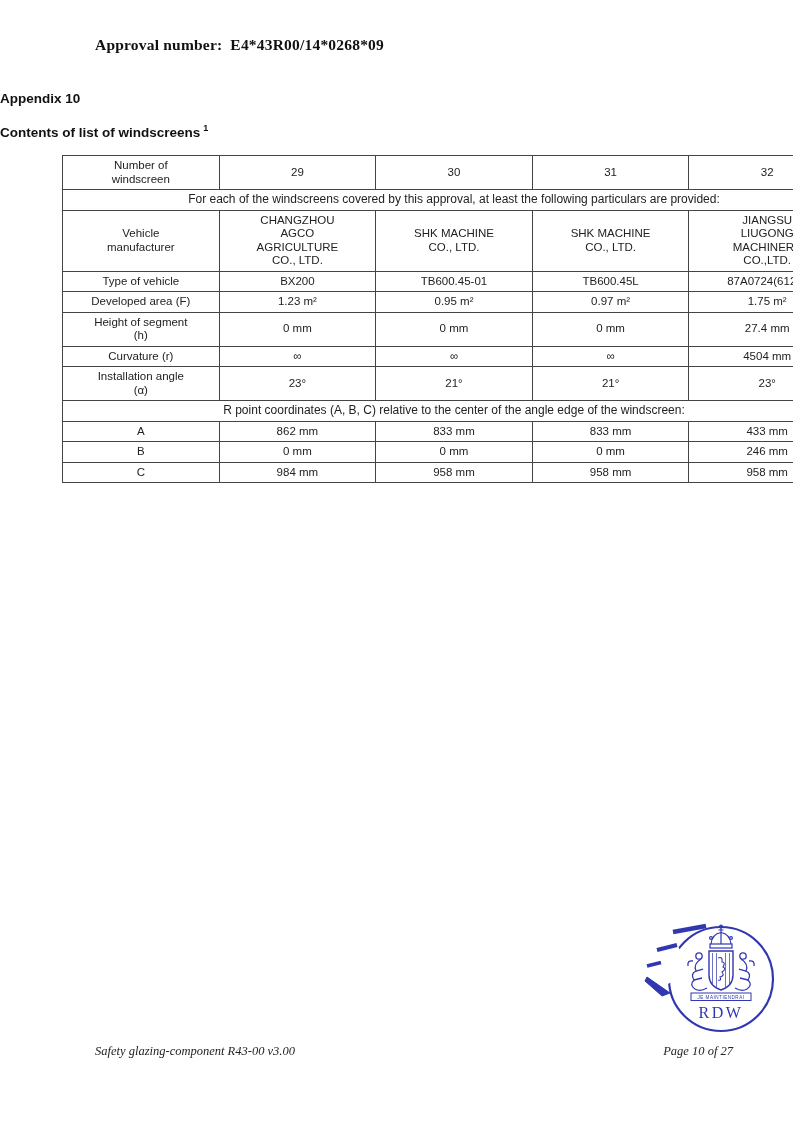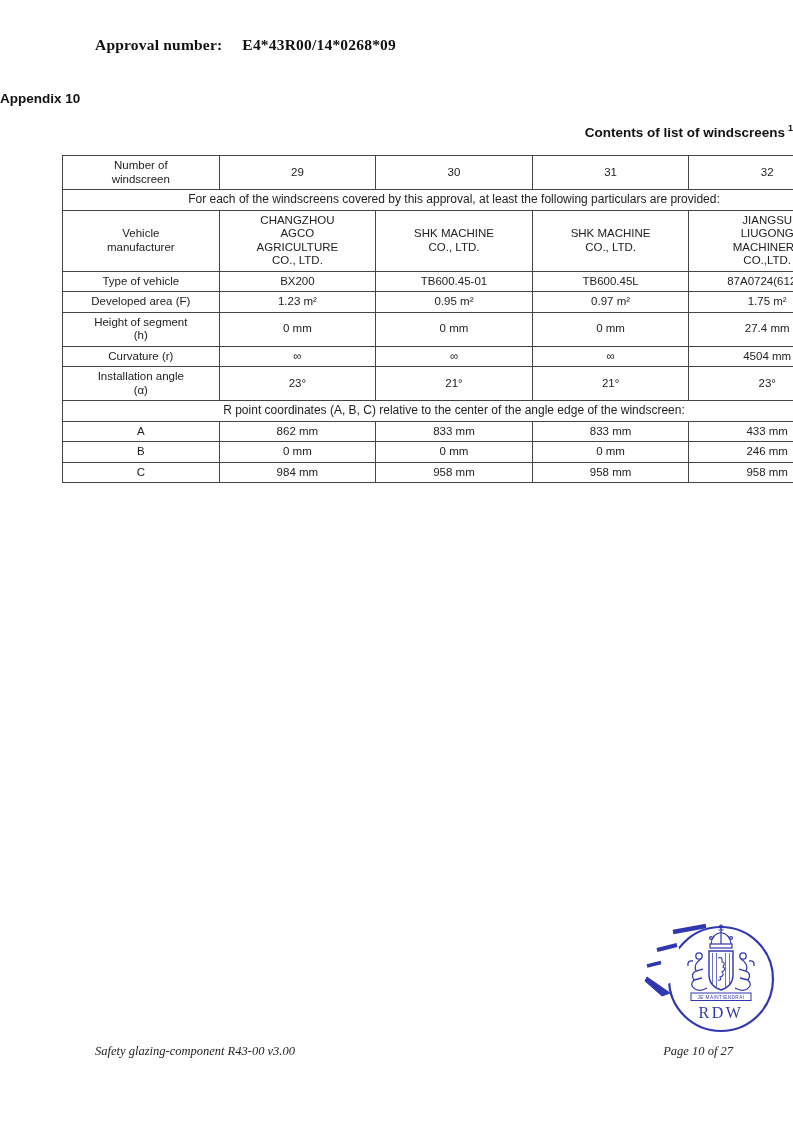--- a/index.html
+++ b/index.html
@@ -17,36 +17,36 @@
   .approval-header {
     position: absolute;
     left: 95px;
     top: 36px;
     font-family: "Liberation Serif", serif;
     font-weight: bold;
     font-size: 15.5px;
     color: #111;
     letter-spacing: 0.2px;
   }
-  .approval-header .num { margin-left: 20px; }
+  .approval-header .num { margin-left: 8px; }
   .appendix-title {
     position: absolute;
     left: 0;
     top: 91px;
     width: 100%;
     font-weight: bold;
     font-size: 13.5px;
     color: #111;
   }
   .doc-title {
     position: absolute;
     left: 0;
     top: 123px;
     width: 100%;
-    text-align: right;
+    text-align: left;
     font-weight: bold;
     font-size: 13.5px;
     color: #111;
   }
   .doc-title sup { font-size: 9px; margin-left: 3px; }
   .table-wrap {
     position: absolute;
     left: 62px;
     top: 155px;
     width: 784px;

